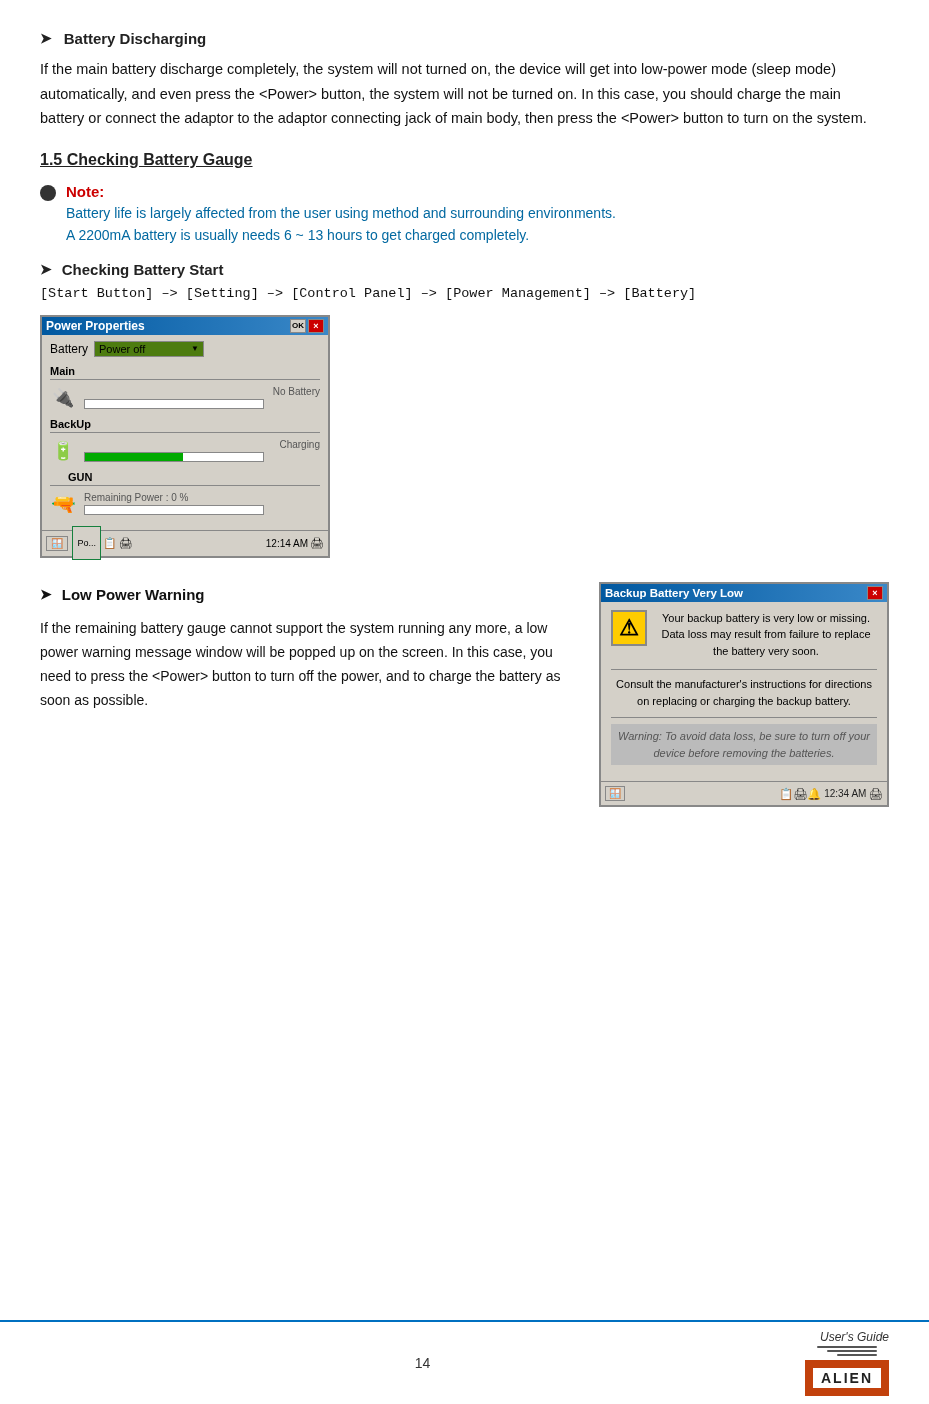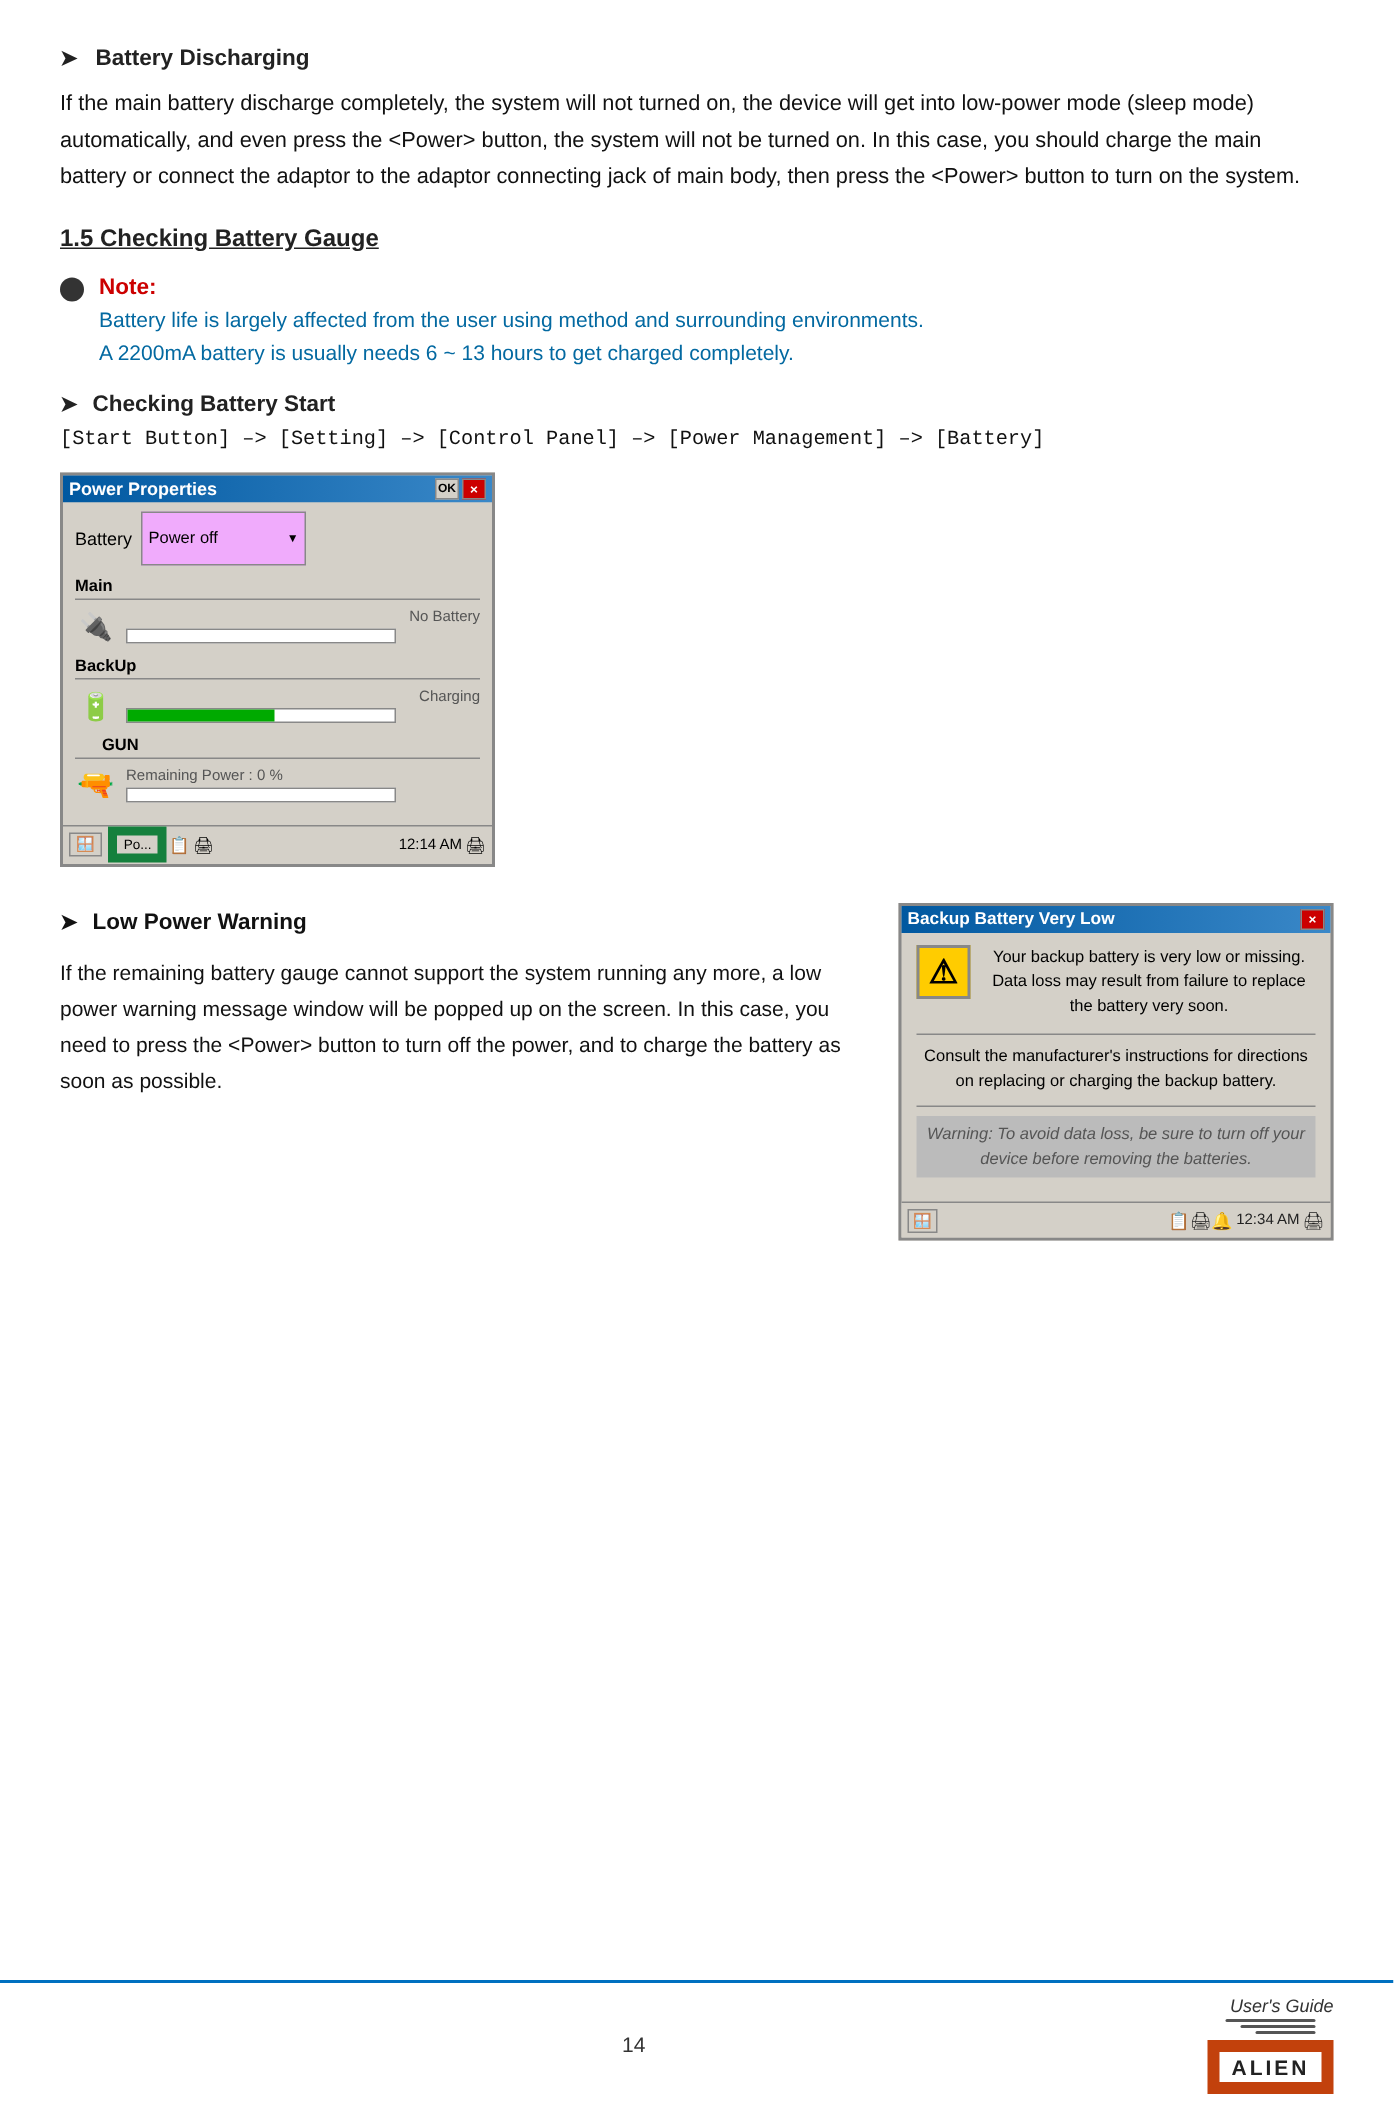--- a/index.html
+++ b/index.html
@@ -145,23 +145,23 @@
       display: flex;
       align-items: center;
       gap: 6px;
       margin-bottom: 8px;
     }
     .battery-label {
       font-size: 12px;
       font-weight: normal;
     }
     .battery-dropdown {
-      background: #f0abfc;
+      background: #4d7c0f;
       border: 1px solid #888;
-      padding: 11px 4px;
+      padding: 1px 4px;
       font-size: 11px;
       display: flex;
       align-items: center;
       justify-content: space-between;
       width: 110px;
     }
     .dropdown-arrow {
       font-size: 8px;
     }
 
@@ -248,24 +248,24 @@
       gap: 2px;
     }
     .taskbar-items {
       display: flex;
       align-items: center;
       gap: 2px;
       flex: 1;
     }
     .taskbar-item {
       background: #d4d0c8;
-      border: 6px solid #15803d;
+      border: 1px solid #15803d;
       padding: 1px 4px;
       font-size: 9px;
-      height: 24px;
+      height: 34px;
       display: flex;
       align-items: center;
     }
     .taskbar-clock {
       font-size: 10px;
       color: #000;
     }
     .taskbar-icons {
       display: flex;
       align-items: center;

